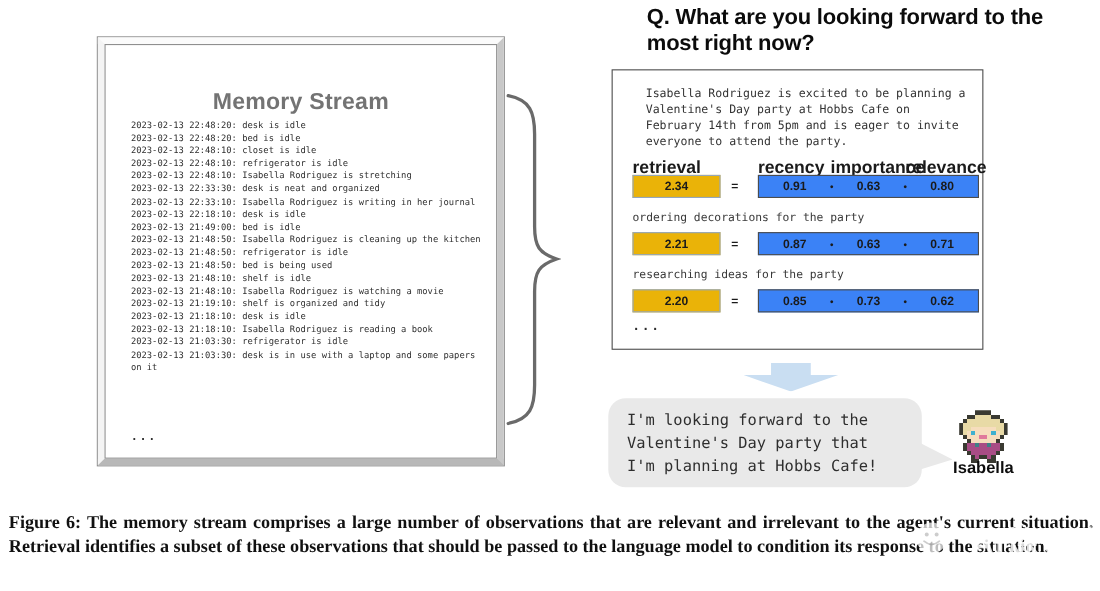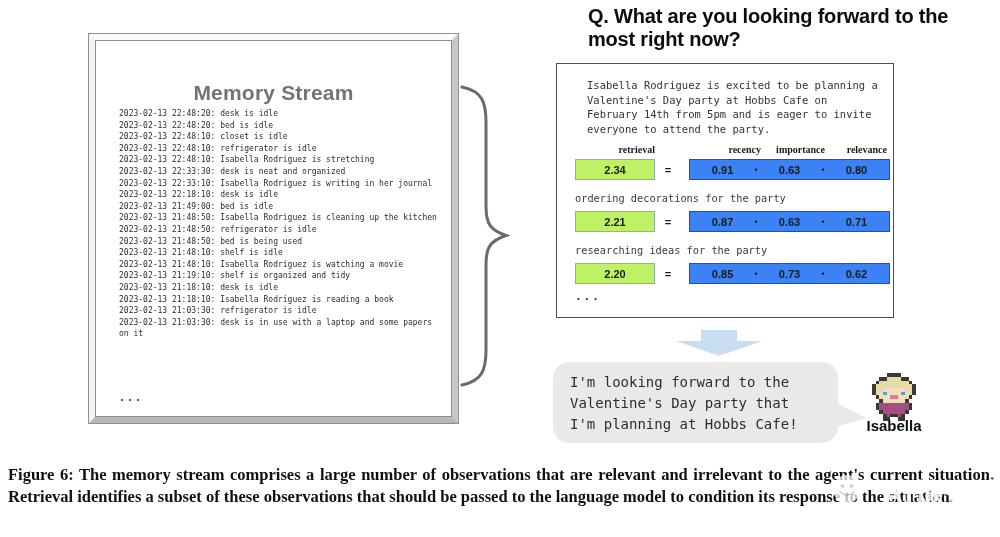--- a/index.html
+++ b/index.html
@@ -88,39 +88,38 @@
     left: 30px; top: 14px;
     width: 294px;
     font-family: "DejaVu Sans Mono", monospace;
     font-size: 10.5px;
     line-height: 14.7px;
     color: #333333;
   }
   .hdr {
     position: absolute;
     top: 80px;
-    font-size: 10px;
+    font-size: 16px;
     font-weight: bold;
     color: #1a1a1a;
-    text-align: right;
-    font-family: Liberation Serif, serif;
+    text-align: left;
   }
   .hdr-retrieval  { left: 18px;  width: 80px; }
   .hdr-recency    { left: 132px; width: 72px; }
   .hdr-importance { left: 198px; width: 70px; }
   .hdr-relevance  { left: 266px; width: 64px; }
   .score-row { position: absolute; left: 0; width: 100%; height: 21px; }
   .row-1 { top: 95px; }
   .row-2 { top: 147px; }
   .row-3 { top: 199px; }
   .score-box {
     position: absolute;
     left: 18px; top: 0;
     width: 80px; height: 21px;
-    background: #bef264;
+    background: #eab308;
     border: 1px solid #93a7bd;
     display: flex; align-items: center; justify-content: center;
     font-size: 11px; font-weight: bold; color: #1a1a1a;
   }
   .eq {
     position: absolute;
     left: 101px; top: 0;
     width: 20px; height: 21px;
     display: flex; align-items: center; justify-content: center;
     font-size: 11px; font-weight: bold; color: #1a1a1a;

